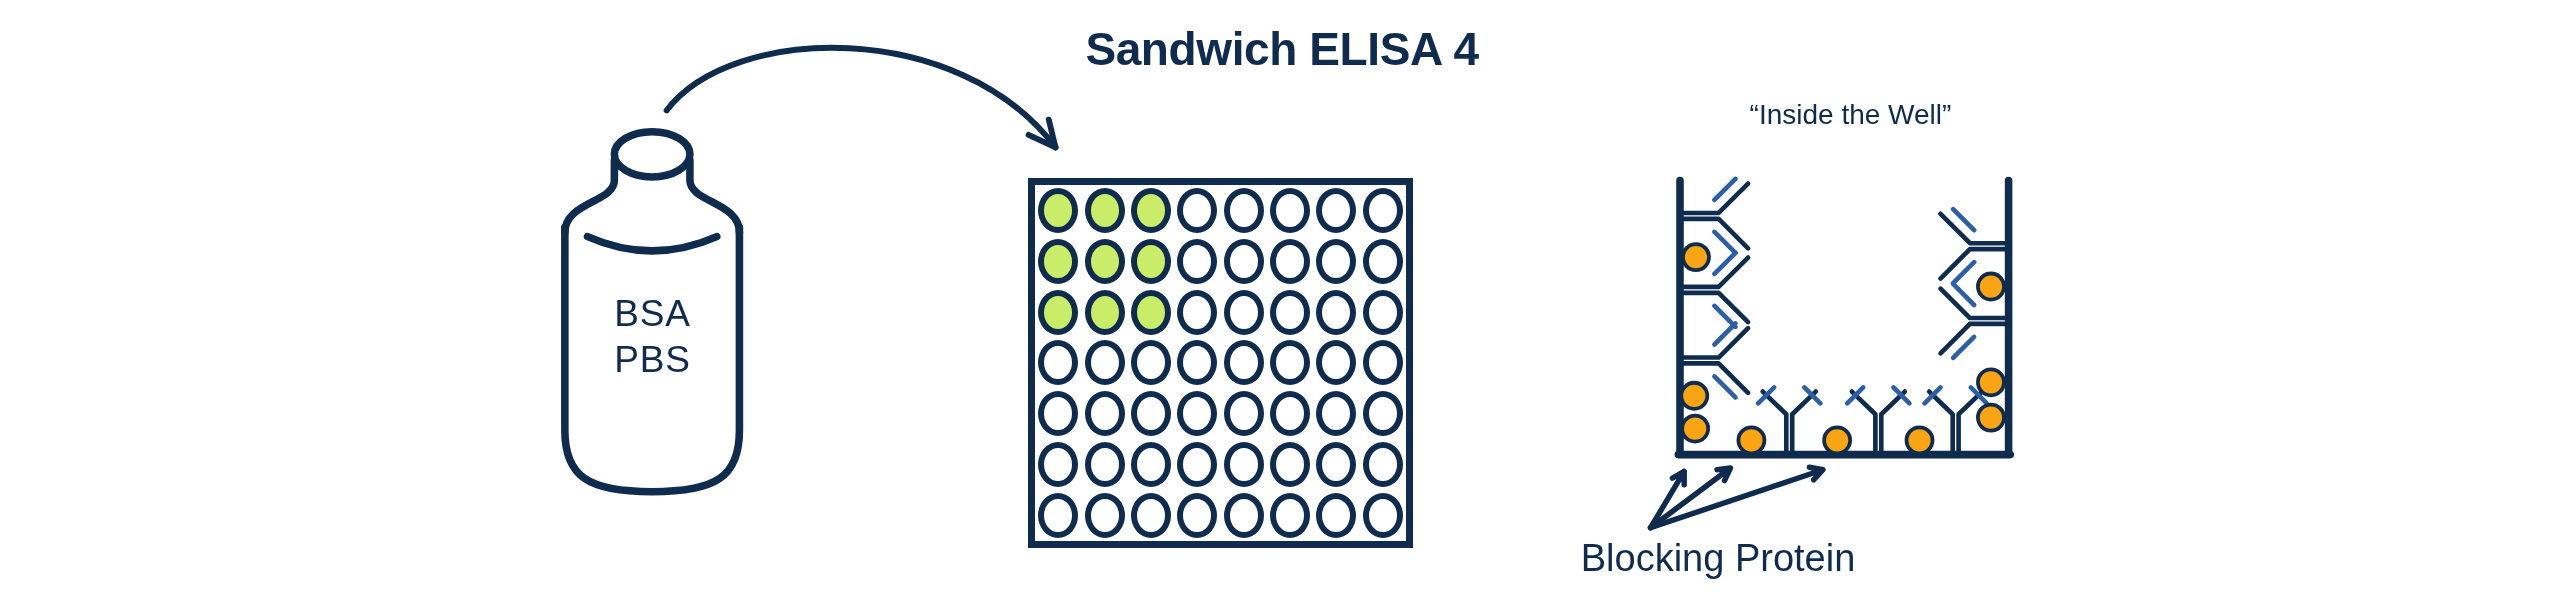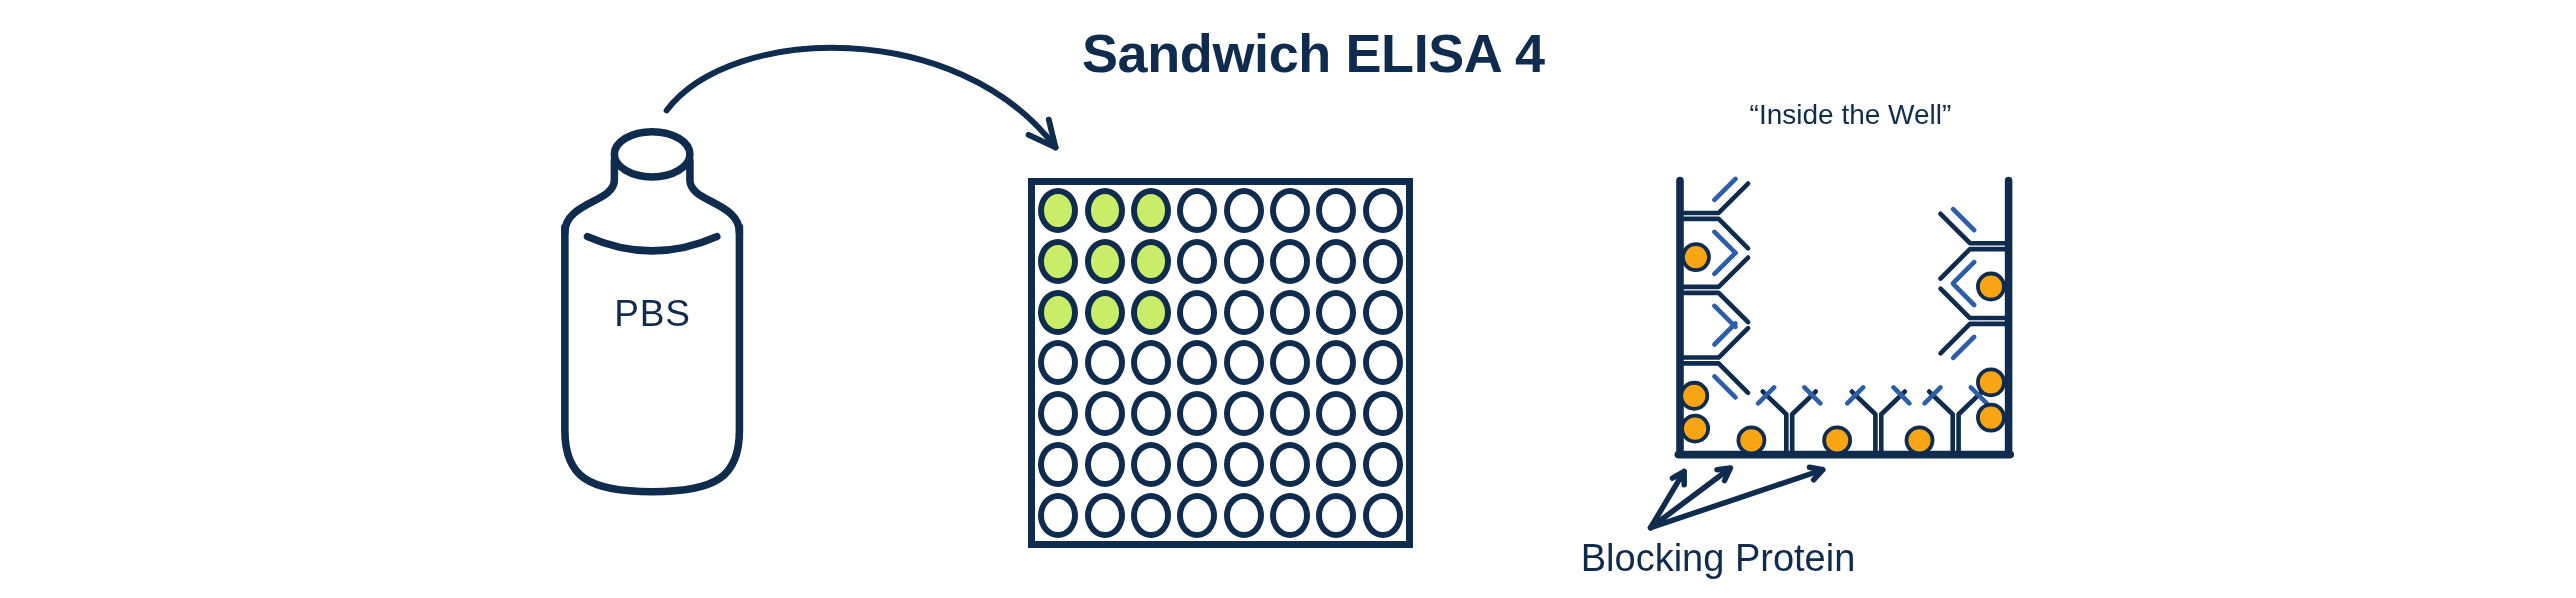--- a/index.html
+++ b/index.html
@@ -3,21 +3,21 @@
 <meta charset="utf-8">
 <style>
   html,body{margin:0;padding:0;background:#ffffff;}
   .canvas{
     position:relative;width:2576px;height:599px;background:#ffffff;overflow:hidden;
     font-family:"Liberation Sans",sans-serif;color:var(--navy,#0f2b4d);
   }
   .abs{position:absolute;}
   .main-title{
     left:1082px;top:22px;width:400px;text-align:center;
-    font-size:54px;font-weight:700;letter-spacing:-0.4px;white-space:nowrap;
+    font-size:46px;font-weight:700;letter-spacing:-0.4px;white-space:nowrap;
   }
   .inwell-title{
     left:1674px;top:99px;width:353px;text-align:center;
     font-size:28px;font-weight:400;white-space:nowrap;
   }
   .caption{
     left:1563px;top:537px;width:286px;text-align:center;
     font-size:38px;font-weight:400;white-space:nowrap;margin-left:12px;
   }
   .bottle-label{
@@ -48,20 +48,21 @@
 <div class="canvas">
 
   <svg class="abs" style="left:538px;top:80px" width="235" height="429" viewBox="640 95 280 510">
     <ellipse class="s-navy w9" cx="776" cy="183" rx="45" ry="27"></ellipse>
     <path class="s-navy w9" d="M731 190 L731 214 C731 240 672 240 672 276"></path>
     <path class="s-navy w9" d="M821 190 L821 214 C821 240 880 240 880 276"></path>
     <path class="s-navy w9" d="M672 270 L672 512 C672 567 700 585 776 585 C852 585 880 567 880 512 L880 270"></path>
     <path class="s-navy w9" d="M699 281 Q776 315 853 281"></path>
   </svg>
   <div class="abs bottle-label">
+    <span>BSA</span>
     <span>PBS</span>
   </div>
 
   <svg class="abs" style="left:648px;top:12.6px" width="437" height="168" viewBox="770 15 520 200">
     <path class="s-navy w7" d="M792 131 C870 28 1140 22 1255 175"></path>
     <path class="s-navy w7" d="M1255 175 L1247 142 M1255 175 L1223 160"></path>
   </svg>
 
   <div class="abs main-title">Sandwich ELISA 4</div>
 

